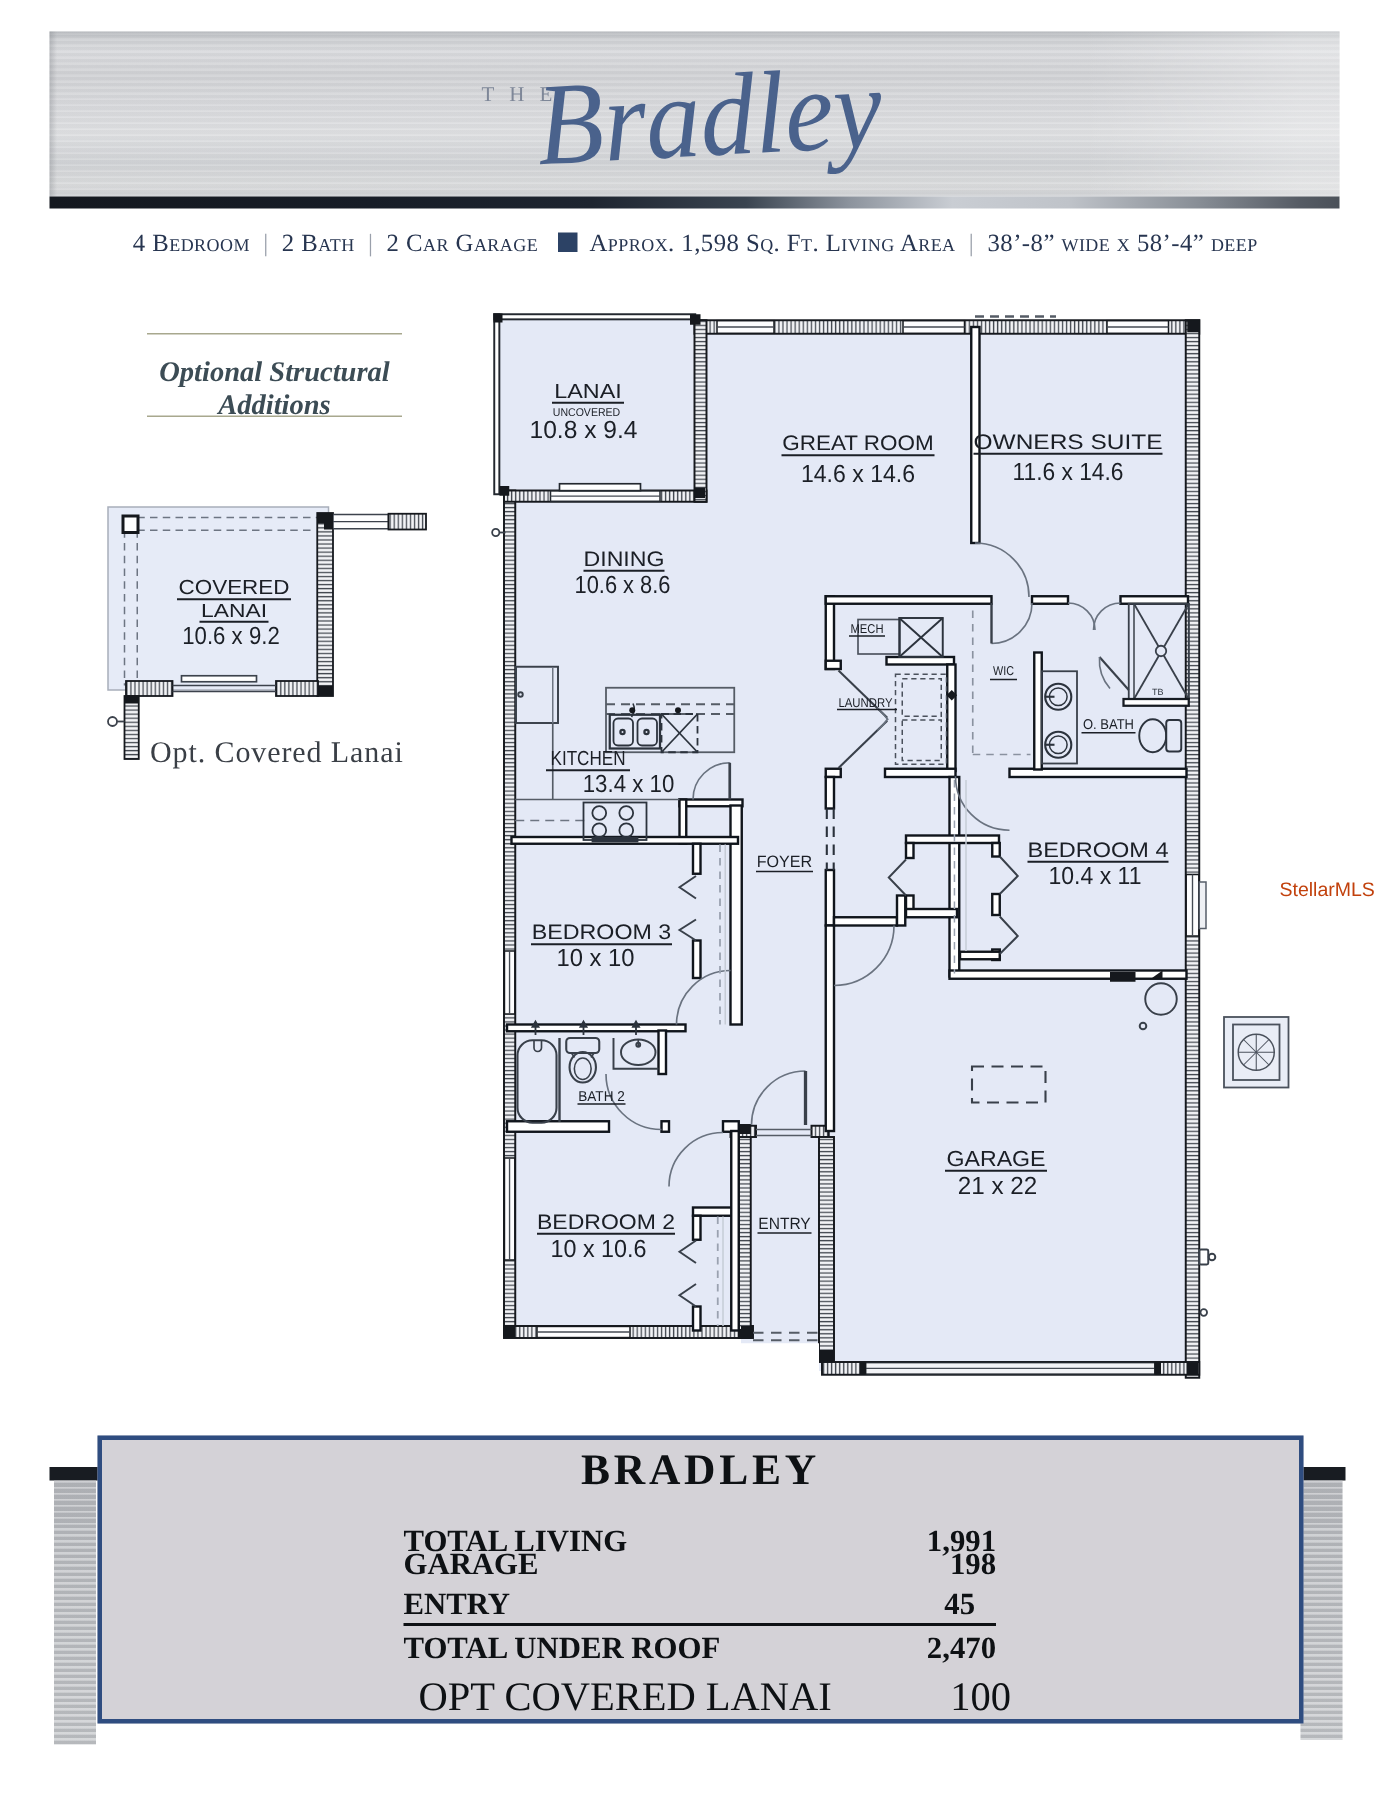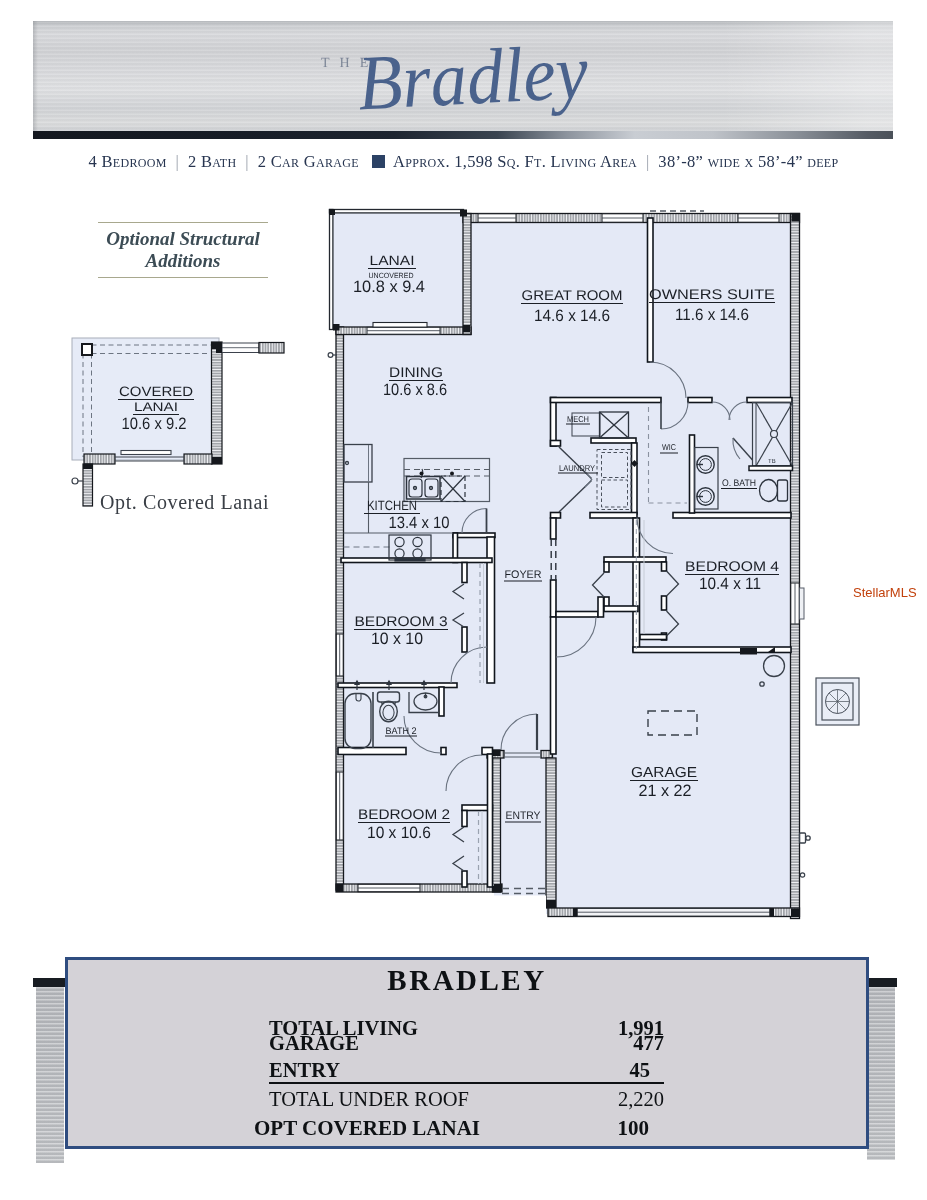--- a/index.html
+++ b/index.html
@@ -18,21 +18,21 @@
 <svg class="abs" style="left:33px;top:21px;" width="860" height="110" viewBox="0 0 860 110">
   <text x="288" y="46" font-family="Liberation Serif, serif" font-size="14" letter-spacing="10" fill="#7e8798">THE</text>
   <text x="326" y="83" font-family="Liberation Serif, serif" font-style="italic" font-size="78" fill="#4a628c" textLength="230" lengthAdjust="spacingAndGlyphs" transform="rotate(-3 430 80)">Bradley</text>
 </svg>
 
 <div class="abs" style="left:33px;top:131px;width:860px;height:8px;background:linear-gradient(90deg,#14181f 0%,#171d27 25%,#1e2530 42%,#3a4450 54%,#8c939d 62%,#c9cdd3 70%,#bfc3c9 79%,#888e96 89%,#555b64 97%,#4b5159 100%);"></div>
 
 <div class="abs" style="left:0;top:152px;width:927px;text-align:center;font-family:'Liberation Serif',serif;font-variant:small-caps;font-size:16.5px;color:#273550;letter-spacing:.3px;">4 Bedroom&nbsp; <span style="color:#9aa0ab;">|</span> &nbsp;2 Bath&nbsp; <span style="color:#9aa0ab;">|</span> &nbsp;2 Car Garage&nbsp;&nbsp; <span style="display:inline-block;width:13px;height:13px;background:#2c4265;vertical-align:-1px;"></span>&nbsp; Approx. 1,598 Sq. Ft. Living Area &nbsp;<span style="color:#9aa0ab;">|</span>&nbsp; 38’-8” wide x 58’-4” deep</div>
 
 <div class="abs" style="left:98px;top:222px;width:170px;border-top:1.5px solid #a8a88e;"></div>
-<div class="abs" style="left:63px;top:228px;width:240px;text-align:center;font-family:'Liberation Serif',serif;font-style:italic;font-weight:bold;font-size:19px;color:#3c4c55;line-height:21.5px;">Optional Structural<br>Additions</div>
+<div class="abs" style="left:63px;top:238px;width:240px;text-align:center;font-family:'Liberation Serif',serif;font-style:italic;font-weight:bold;font-size:19px;color:#3c4c55;line-height:21.5px;">Optional Structural<br>Additions</div>
 <div class="abs" style="left:98px;top:277px;width:170px;border-top:1.5px solid #a8a88e;"></div>
 
 <div class="abs" style="left:100px;top:491px;font-family:'Liberation Serif',serif;font-size:20px;color:#3a3f46;letter-spacing:.6px;">Opt. Covered Lanai</div>
 
 <div class="abs" style="left:853px;top:585px;font-size:13px;color:#c2410c;">StellarMLS</div>
 
 <svg class="abs" style="left:0;top:0;" width="927" height="1200" viewBox="0 0 927 1200">
 <defs>
 <pattern id="hx" width="2.7" height="10" patternUnits="userSpaceOnUse">
         <rect width="2.7" height="10" fill="#f2f3f6"></rect>
@@ -790,20 +790,20 @@
 
 <div class="abs" style="left:863px;top:978px;width:34px;height:9px;background:#181c22;"></div>
 <div class="abs" style="left:867px;top:987px;width:28px;height:173px;background:repeating-linear-gradient(180deg,rgba(255,255,255,.22) 0 1px,rgba(80,84,90,.17) 2px 4px),linear-gradient(180deg,#c0c2c6,#cbcdd0);"></div>
 
 <div class="abs" style="left:65px;top:957px;width:798px;height:186px;background:#d4d2d7;border:3px solid #2f4d80;font-family:'Liberation Serif',serif;color:#0e1114;">
 
   <div style="text-align:center;font-weight:bold;font-size:29px;letter-spacing:2.5px;margin-top:4px;">BRADLEY</div>
 
   <div style="position:absolute;left:201px;top:57px;width:395px;font-weight:bold;font-size:20.5px;">TOTAL LIVING<span style="position:absolute;right:0;">1,991</span></div>
 
-  <div style="position:absolute;left:201px;top:72px;width:395px;font-weight:bold;font-size:20.5px;">GARAGE<span style="position:absolute;right:0;">477</span></div>
+  <div style="position:absolute;left:201px;top:72px;width:395px;font-weight:bold;font-size:20.5px;">GARAGE<span style="position:absolute;right:0;">198</span></div>
 
   <div style="position:absolute;left:201px;top:99px;width:395px;font-weight:bold;font-size:20.5px;border-bottom:2px solid #0e1114;">ENTRY<span style="position:absolute;right:14px;">45</span></div>
 
-  <div style="position:absolute;left:201px;top:128px;width:395px;font-weight:normal;font-size:20.5px;">TOTAL UNDER ROOF<span style="position:absolute;right:0;">2,220</span></div>
-
-  <div style="position:absolute;left:186px;top:156px;width:395px;font-weight:bold;font-size:21px;">OPT COVERED LANAI<span style="position:absolute;right:0;">100</span></div>
+  <div style="position:absolute;left:201px;top:128px;width:395px;font-weight:bold;font-size:20.5px;">TOTAL UNDER ROOF<span style="position:absolute;right:0;">2,470</span></div>
+
+  <div style="position:absolute;left:211px;top:156px;width:395px;font-weight:normal;font-size:27px;">OPT COVERED LANAI<span style="position:absolute;right:0;">100</span></div>
 </div>
 
 </body></html>

